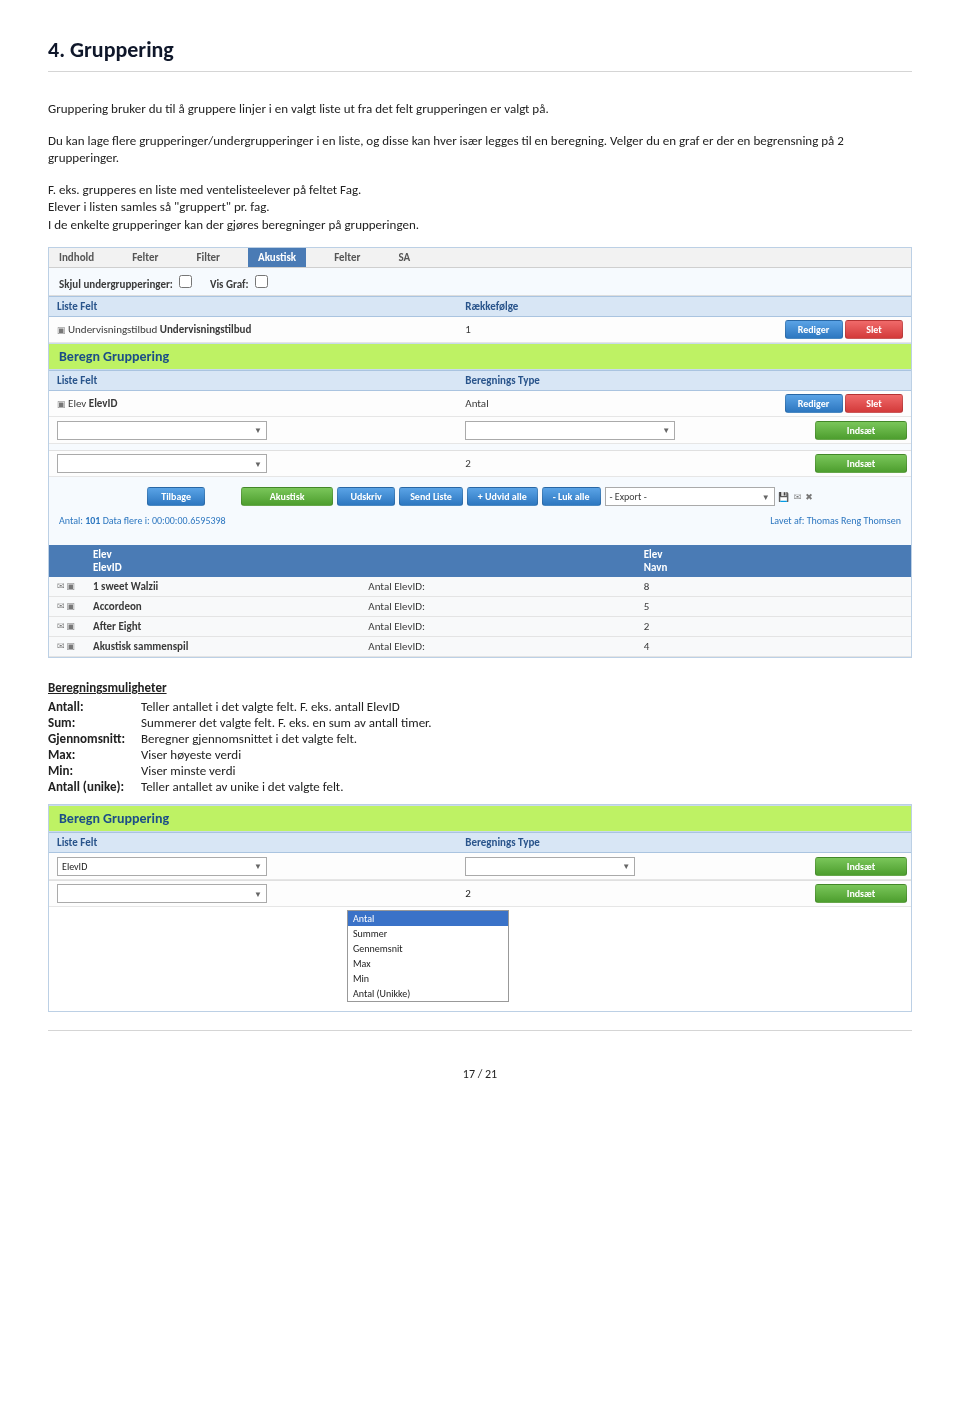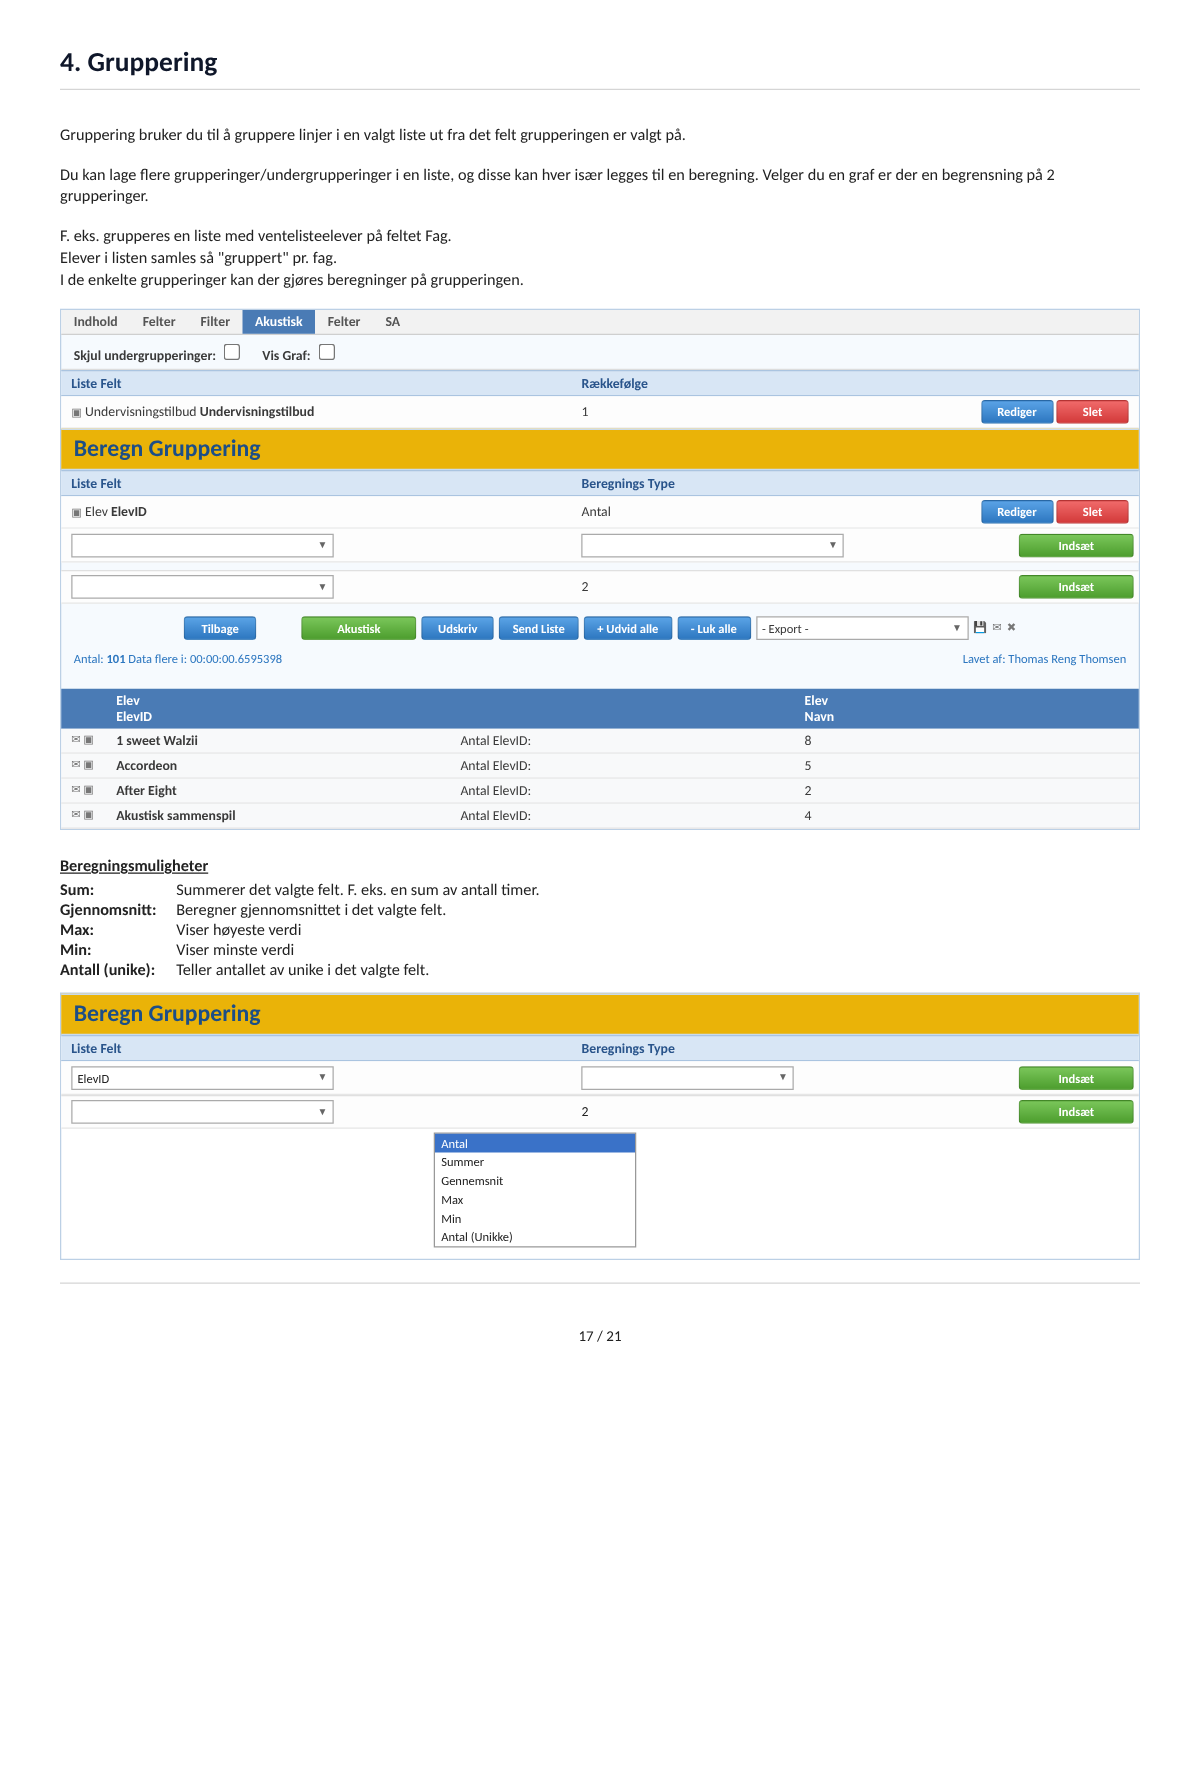--- a/index.html
+++ b/index.html
@@ -28,20 +28,21 @@
     border: 1px solid #bcd0e5;
     background: #f6fafe;
     font-size: 11px;
     color: #3a3a3a;
   }
   .tabs {
     background: #f2f2f2;
     border-bottom: 1px solid #cfcfcf;
     display: flex;
     font-weight: 600;
+    gap: 18px;
   }
   .tabs span {
     padding: 3px 10px;
     color: #555;
   }
   .tabs .active {
     background: #4a7bb5;
     color: #fff;
   }
   .subbar {
@@ -62,24 +63,24 @@
   .col-b { flex: 1; }
   .col-c { width: 120px; text-align:right; padding-right:8px; }
   .row {
     display: flex;
     align-items: center;
     border-bottom: 1px solid #e6e6e6;
     background: #fdfdfd;
   }
   .row > div { padding: 3px 8px; }
   .section-head {
-    background: #eab308;
+    background: #bef264;
     padding: 4px 10px;
     font-weight: 600;
-    font-size: 19px;
+    font-size: 14px;
     color: #1c4e87;
     border-top: 1px solid #c9dbec;
     border-bottom: 1px solid #c9dbec;
   }
   .btn {
     display: inline-block;
     padding: 2px 10px;
     border-radius: 3px;
     color: #fff;
     font-size: 10px;
@@ -291,20 +292,21 @@
     <div class="gc3">Antal ElevID:</div>
     <div class="gc4">4</div>
   </div>
 </div>
 
 <div class="spacer"></div>
 
 <div>
   <div class="bold under">Beregningsmuligheter</div>
   <div class="def-table">
+    <div><span class="def-label bold"><span>Antall</span>:</span> <span>Teller antallet i det valgte felt. F. eks. antall ElevID</span></div>
     <div><span class="def-label bold"><span>Sum</span>:</span> <span>Summerer det valgte felt. F. eks. en sum av antall timer.</span></div>
     <div><span class="def-label bold"><span>Gjennomsnitt</span>:</span> <span>Beregner gjennomsnittet i det valgte felt.</span></div>
     <div><span class="def-label bold"><span>Max</span>:</span> <span>Viser høyeste verdi</span></div>
     <div><span class="def-label bold"><span>Min</span>:</span> <span>Viser minste verdi</span></div>
     <div><span class="def-label bold"><span>Antall (unike)</span>:</span> <span>Teller antallet av unike i det valgte felt.</span></div>
   </div>
 </div>
 
 <div class="sectionB">
   <div class="section-head">Beregn Gruppering</div>

